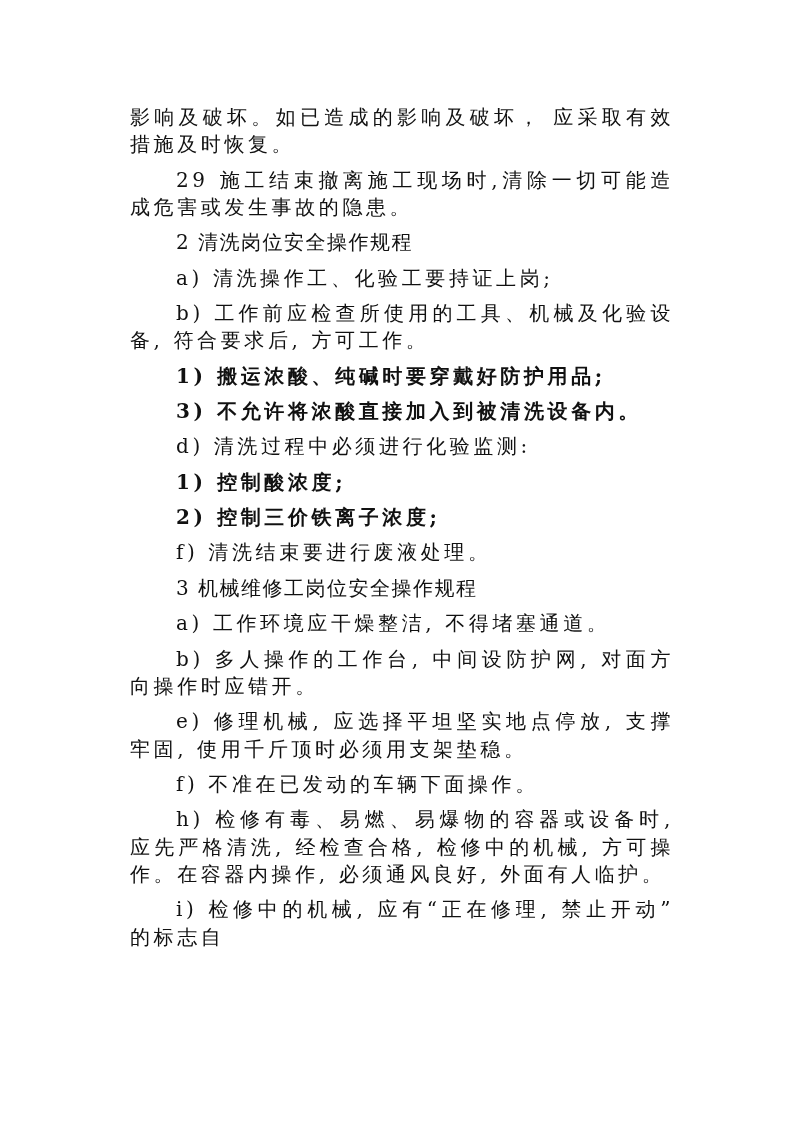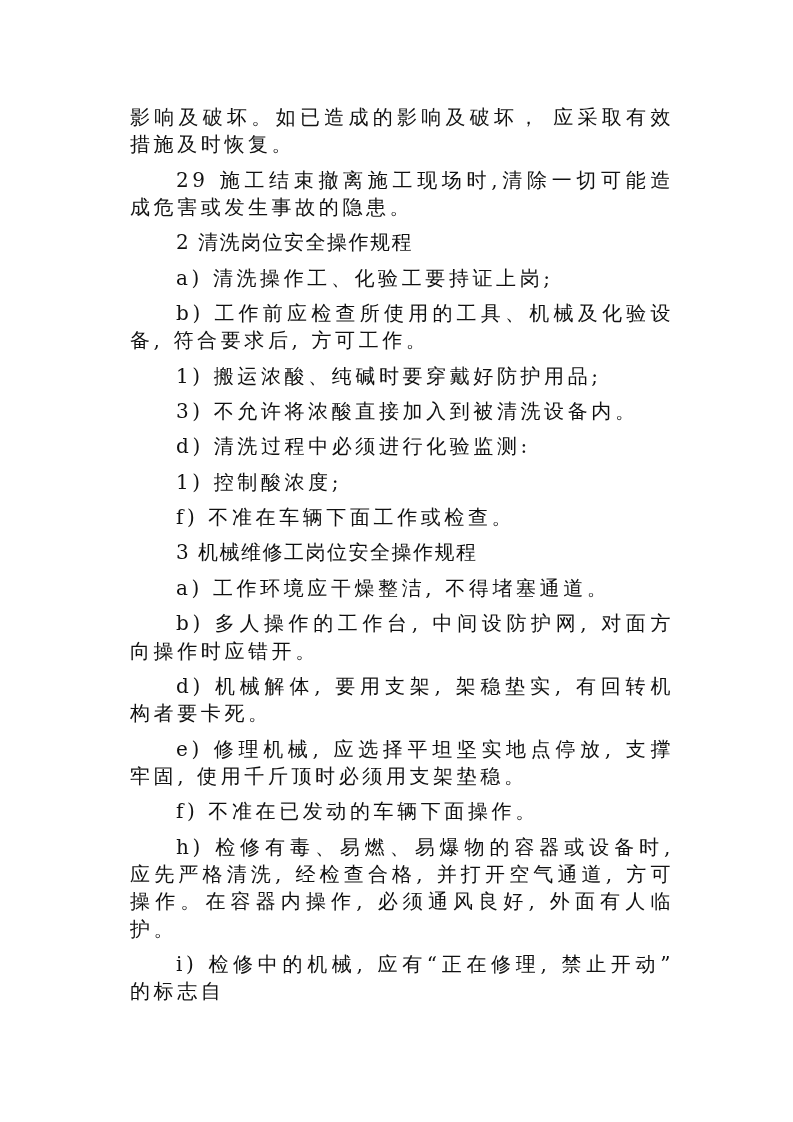--- a/index.html
+++ b/index.html
@@ -6,37 +6,37 @@
   body { width: 793px; height: 1122px; position: relative; overflow: hidden; }
   .page {
     position: absolute; left: 122px; top: 96px; width: 560px;
     font-family: "DejaVu Serif", "Liberation Serif", serif;
     font-size: 20px; line-height: 27.35px; color: #111111;
     letter-spacing: 3.6px;
   }
   .p { margin: 8px; text-align: justify; text-align-last: left; }
   .ind { text-indent: 46px; }
   .h { font-weight: normal; letter-spacing: 1.5px; text-indent: 46px; }
-  .sub { padding-left: 46px; }
+  .sub { padding-left: 46px; font-weight: bold; }
 </style>
 </head>
 <body>
 
 <div class="page">
   <p class="p">影响及破坏。如已造成的影响及破坏，  应采取有效措施及时恢复。</p>
   <p class="p ind">29 施工结束撤离施工现场时,清除一切可能造成危害或发生事故的隐患。</p>
   <p class="p h">2  清洗岗位安全操作规程</p>
   <p class="p ind">a) 清洗操作工、化验工要持证上岗;</p>
   <p class="p ind">b) 工作前应检查所使用的工具、机械及化验设备, 符合要求后, 方可工作。</p>
   <p class="p sub">1) 搬运浓酸、纯碱时要穿戴好防护用品;</p>
   <p class="p sub">3) 不允许将浓酸直接加入到被清洗设备内。</p>
   <p class="p ind">d) 清洗过程中必须进行化验监测:</p>
   <p class="p sub">1) 控制酸浓度;</p>
-  <p class="p ind">f) 不准在车辆下面工作或检查。</p>
+  <p class="p sub">2) 控制三价铁离子浓度;</p>
+  <p class="p ind">f) 清洗结束要进行废液处理。</p>
   <p class="p h">3  机械维修工岗位安全操作规程</p>
   <p class="p ind">a) 工作环境应干燥整洁, 不得堵塞通道。</p>
   <p class="p ind">b) 多人操作的工作台, 中间设防护网, 对面方向操作时应错开。</p>
-  <p class="p ind">d) 机械解体, 要用支架, 架稳垫实, 有回转机构者要卡死。</p>
   <p class="p ind">e) 修理机械, 应选择平坦坚实地点停放, 支撑牢固, 使用千斤顶时必须用支架垫稳。</p>
   <p class="p ind">f) 不准在已发动的车辆下面操作。</p>
-  <p class="p ind">h) 检修有毒、易燃、易爆物的容器或设备时, 应先严格清洗, 经检查合格, 并打开空气通道, 方可操作。在容器内操作, 必须通风良好, 外面有人临护。</p>
+  <p class="p ind">h) 检修有毒、易燃、易爆物的容器或设备时, 应先严格清洗, 经检查合格, 检修中的机械, 方可操作。在容器内操作, 必须通风良好, 外面有人临护。</p>
   <p class="p ind">i) 检修中的机械, 应有“正在修理, 禁止开动” 的标志自</p>
 </div>
 
 </body></html>

